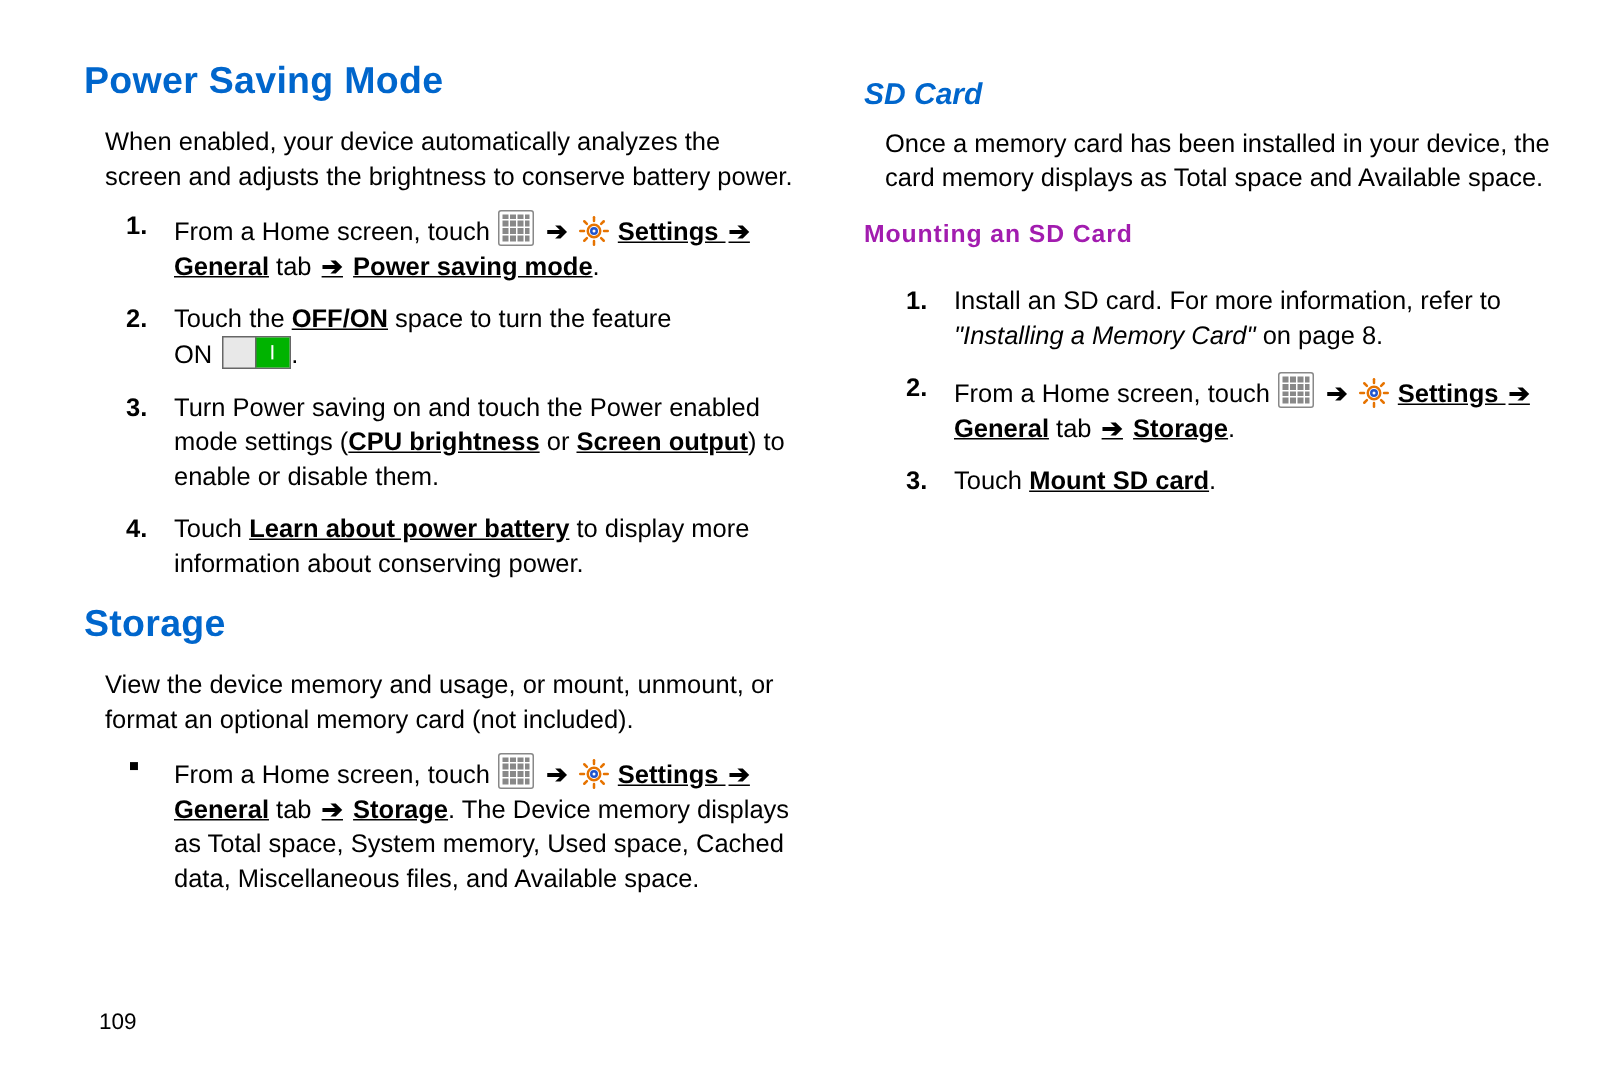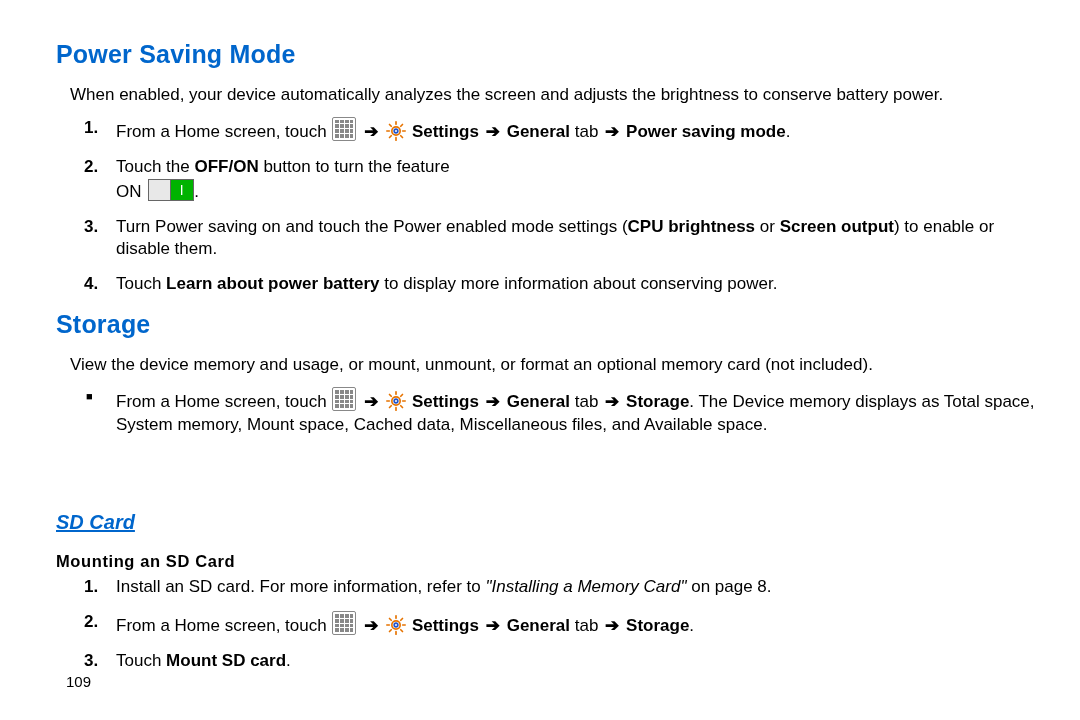--- a/index.html
+++ b/index.html
@@ -8,21 +8,21 @@
     width: 1080px;
     height: 720px;
     background: #ffffff;
     font-family: Arial, Helvetica, sans-serif;
     font-size: 17px;
     color: #000;
     line-height: 1.35;
   }
   .page {
     display: flex;
-    flex-direction: column;
+    flex-direction: row;
     padding: 36px 30px 0 56px;
     gap: 46px;
   }
   .col {
     flex: 1 1 0;
   }
   h1 {
     font-family: Arial, Helvetica, sans-serif;
     font-weight: 900;
     font-size: 25px;
@@ -30,29 +30,28 @@
     margin: 2px 0 12px 0;
     letter-spacing: 0.2px;
   }
   h2 {
     font-family: Arial, Helvetica, sans-serif;
     font-weight: 900;
     font-style: italic;
     font-size: 20px;
     color: #0066cc;
     margin: 14px 0 8px 0;
-    text-decoration: underline;
   }
   h3 {
     font-family: Arial, Helvetica, sans-serif;
     font-weight: 900;
     font-size: 16.5px;
-    color: #000000;
+    color: #a21caf;
     letter-spacing: 0.6px;
-    margin: 14px 0 4px 0;
+    margin: 14px 0 23px 0;
   }
   p.body {
     margin: 0 0 10px 14px;
   }
   ol.steps {
     list-style: none;
     padding: 0;
     margin: 0 0 8px 28px;
   }
   ol.steps > li {
@@ -76,21 +75,21 @@
     padding-left: 32px;
     margin-bottom: 12px;
   }
   ul.bullet > li::before {
     content: "\25A0";
     position: absolute;
     left: 2px;
     top: 2px;
     font-size: 11px;
   }
-  .b { font-weight: 700; }
+  .b { font-weight: 700; text-decoration: underline; }
   .i { font-style: italic; }
   .arrow { font-weight: 700; padding: 0 2px; }
   
   .apps-icon {
     display: inline-block;
     width: 22px;
     height: 22px;
     border: 1px solid #888;
     border-radius: 2px;
     background: #fff;
@@ -218,21 +217,21 @@
         <span class="b">General</span>
         <span> tab </span>
         <span class="b arrow">➔</span>
         <span class="b">Power saving mode</span><span>.</span>
       </li>
 
       <li>
         <span class="num">2.</span>
         <span>Touch the </span>
         <span class="b">OFF/ON</span>
-        <span> button to turn the feature</span><br>
+        <span> space to turn the feature</span><br>
         <span>ON</span>
         <span class="on-toggle"><span class="knob"></span></span><span>.</span>
       </li>
 
       <li>
         <span class="num">3.</span>
         <span>Turn Power saving on and touch the Power enabled mode settings (</span><span class="b">CPU brightness</span><span> or </span><span class="b">Screen output</span><span>) to enable or disable them.</span>
       </li>
 
       <li>
@@ -267,27 +266,28 @@
             </span></span>
         <span class="arrow">➔</span>
         <span class="gear-icon"><svg width="20" height="20">
               <use href="#gear"></use>
             </svg></span>
         <span class="b"> Settings </span>
         <span class="b arrow">➔</span>
         <span class="b">General</span>
         <span> tab </span>
         <span class="b arrow">➔</span>
-        <span class="b">Storage</span><span>. The Device memory displays as Total space, System memory, Mount space, Cached data, Miscellaneous files, and Available space.</span>
+        <span class="b">Storage</span><span>. The Device memory displays as Total space, System memory, Used space, Cached data, Miscellaneous files, and Available space.</span>
       </li>
     </ul>
   </div>
 
   <div class="col">
     <h2>SD Card</h2>
+    <p class="body">Once a memory card has been installed in your device, the card memory displays as Total space and Available space.</p>
 
     <h3>Mounting an SD Card</h3>
 
     <ol class="steps">
       <li>
         <span class="num">1.</span>
         <span>Install an SD card. For more information, refer to </span><span class="i">"Installing a Memory Card"</span><span> on page 8.</span>
       </li>
       <li>
         <span class="num">2.</span>

